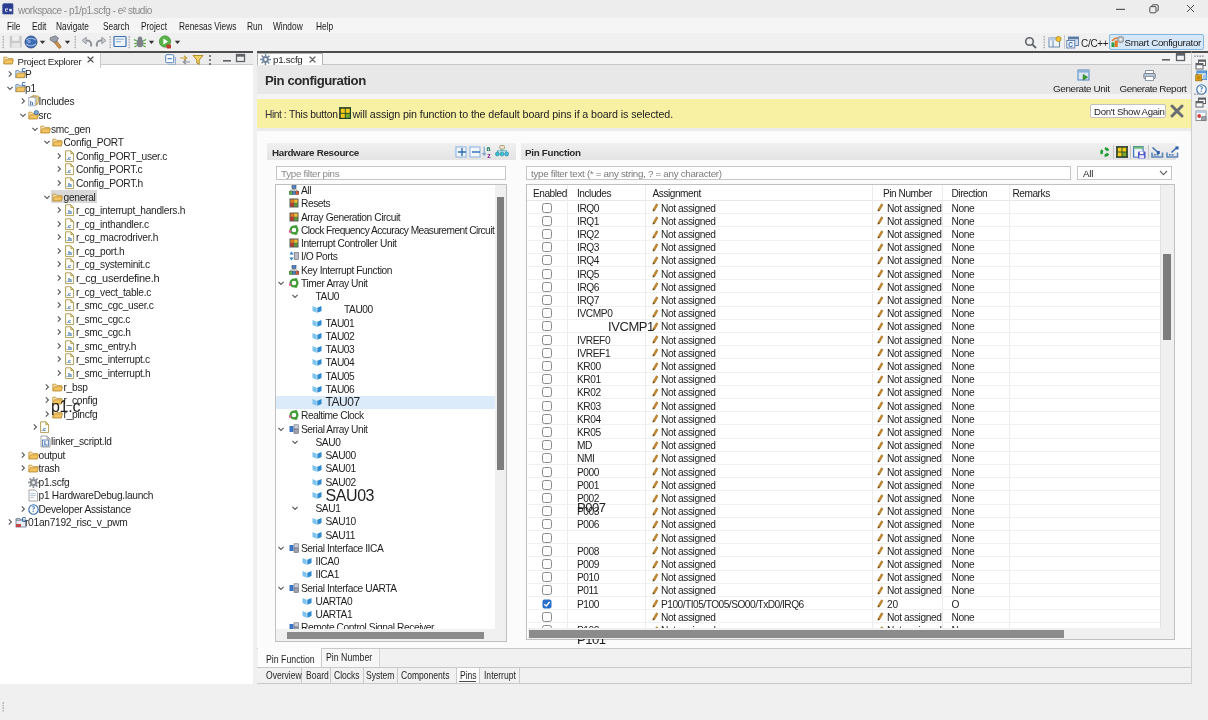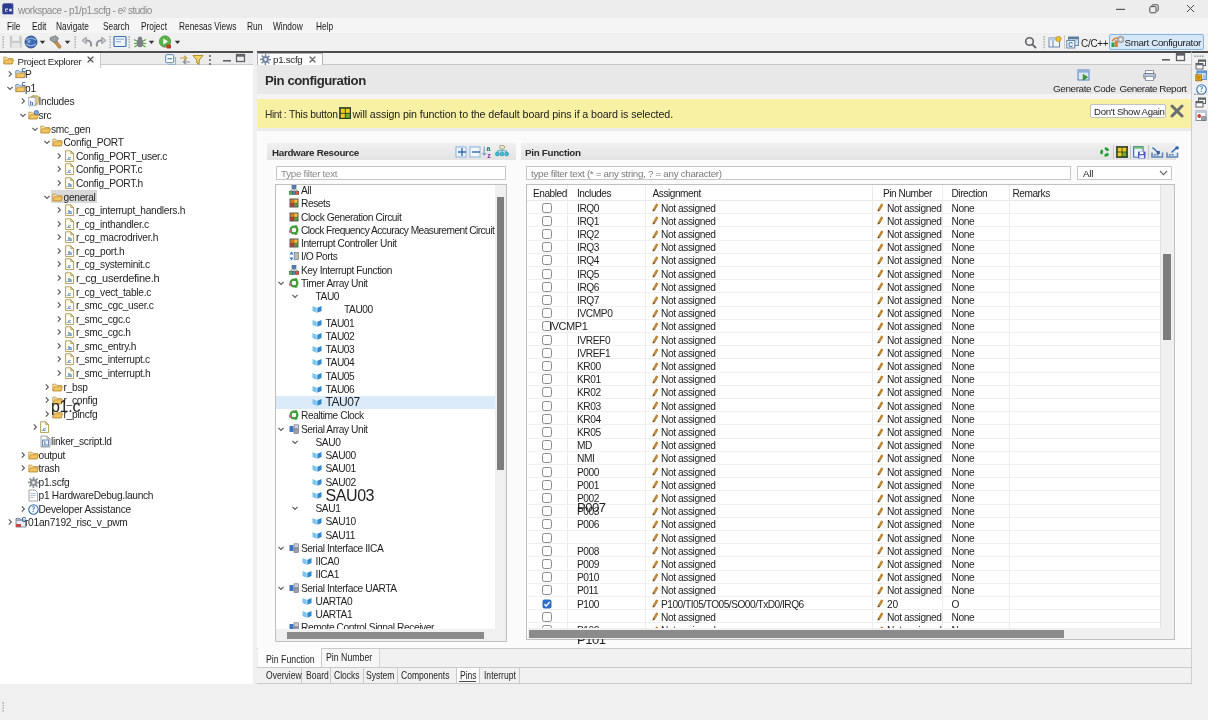--- a/index.html
+++ b/index.html
@@ -523,21 +523,21 @@
     <rect x="1.5" y="1.5" width="8" height="7" fill="none" stroke="#5f6368" stroke-width="1.3"></rect>
     <rect x="1.5" y="1.5" width="8" height="2.2" fill="#5f6368"></rect>
   </svg>
 <div class="ab" style="left:257px;top:65px;width:934px;height:29px;background:#e8e8e8;"></div>
 <div class="ab t" style="left:265px;top:79.5px;font-size:13.2px;font-weight:bold;letter-spacing:-0.45px;color:#2b2b2b">Pin configuration</div>
 <svg class="ab" style="left:1077px;top:69px;" width="13" height="12" viewBox="0 0 13 12">
     <rect x="1" y="1" width="11" height="10" fill="#dce8f5" stroke="#4f81bd" stroke-width="1"></rect>
     <rect x="1" y="1" width="11" height="2.6" fill="#8fb2d9"></rect>
     <path d="M6.2 5.4 L10.6 8.2 L6.2 11 Z" fill="#37a02c" stroke="#1e6e18" stroke-width="0.6"></path>
   </svg>
-<div class="ab t" style="left:1053px;top:88px;font-size:9.9px;letter-spacing:-0.38px">Generate Code</div>
+<div class="ab t" style="left:1053px;top:88px;font-size:9.9px;letter-spacing:-0.38px">Generate Unit</div>
 <svg class="ab" style="left:1143px;top:69px;" width="13" height="12" viewBox="0 0 13 12">
     <path d="M2.5 4.5 L2.5 1.5 L10.5 1.5 L10.5 4.5" fill="#fff" stroke="#8a92a0" stroke-width="1"></path>
     <rect x="0.8" y="4.5" width="11.5" height="5" rx="1" fill="#b9c6da" stroke="#707a8a" stroke-width="0.9"></rect>
     <rect x="2.5" y="7.5" width="8" height="4" fill="#fff" stroke="#8a92a0" stroke-width="0.9"></rect>
   </svg>
 <div class="ab t" style="left:1119.5px;top:88px;font-size:9.9px;letter-spacing:-0.45px">Generate Report</div>
 <div class="ab" style="left:257px;top:94px;width:934px;height:5px;background:#f4f4f4;"></div>
 <div class="ab" style="left:257px;top:99px;width:934px;height:29px;background:#f8f0a2;"></div>
 <div class="ab" style="left:257px;top:128px;width:934px;height:3px;background:#ebebeb;"></div>
 <div class="ab t" style="left:265px;top:113.5px;font-size:10.2px;letter-spacing:-0.42px;color:#333">Hint :</div>
@@ -573,21 +573,21 @@
     <text x="6.2" y="12.6" font-size="7" font-weight="bold" fill="#8a2a9a" font-family="Liberation Sans">z</text>
   </svg>
 <svg class="ab" style="left:495px;top:145px;" width="14" height="13" viewBox="0 0 14 13">
     <rect x="4.8" y="0.5" width="4.6" height="3.6" rx="1" fill="#efe8d0" stroke="#9a8f66" stroke-width="0.8"></rect>
     <path d="M7 4.1 L7 5.8 M2.5 5.8 L11.5 5.8 M2.5 5.8 L2.5 7.2 M11.5 5.8 L11.5 7.2" stroke="#3aa8bd" stroke-width="0.9" fill="none"></path>
     <rect x="0.6" y="7.2" width="3.6" height="3.6" rx="1.4" fill="#41c0d8" stroke="#1a8aa0" stroke-width="0.7"></rect>
     <rect x="5.2" y="7.2" width="3.6" height="3.6" rx="1.4" fill="#41c0d8" stroke="#1a8aa0" stroke-width="0.7"></rect>
     <rect x="9.8" y="7.2" width="3.6" height="3.6" rx="1.4" fill="#41c0d8" stroke="#1a8aa0" stroke-width="0.7"></rect>
   </svg>
 <div class="ab" style="left:276px;top:166px;width:229.5px;height:14px;background:#fff;border:1px solid #c6c6c6;"></div>
-<div class="ab t" style="left:281px;top:173px;color:#8a8a8a;font-size:9.8px;letter-spacing:-0.3px">Type filter text</div>
+<div class="ab t" style="left:281px;top:173px;color:#8a8a8a;font-size:9.8px;letter-spacing:-0.3px">Type filter pins</div>
 <div class="ab" style="left:275px;top:184px;width:232px;height:457.5px;background:#fff;border:1px solid #c0c0c0;"></div>
 <div class="ab" style="left:495px;top:185px;width:11px;height:444px;background:#f0f0f0;"></div>
 <div class="ab" style="left:497px;top:197px;width:7px;height:273px;background:#7d7d7d;"></div>
 <div class="ab" style="left:276px;top:629px;width:230px;height:12px;background:#f0f0f0;"></div>
 <div class="ab" style="left:287px;top:632px;width:197px;height:7px;background:#7d7d7d;"></div>
 <svg class="ab" style="left:289px;top:185.2px;" width="10" height="10" viewBox="0 0 10 10">
     <rect x="3" y="0.5" width="4" height="3" fill="#4f81bd" stroke="#2d517e" stroke-width="0.6"></rect>
     <path d="M5 3.5 L5 5 M1.8 5 L8.2 5 M1.8 5 L1.8 6.5 M8.2 5 L8.2 6.5" stroke="#777" stroke-width="0.8" fill="none"></path>
     <rect x="0.3" y="6.5" width="3" height="2.8" fill="#58b04e" stroke="#2e6e28" stroke-width="0.6"></rect>
     <rect x="6.7" y="6.5" width="3" height="2.8" fill="#d2593a" stroke="#8d3014" stroke-width="0.6"></rect>
@@ -602,21 +602,21 @@
     <rect x="5.2" y="5.2" width="3.3" height="3.3" fill="#56a036"></rect>
   </svg>
 <div class="ab t" style="left:301px;top:203.45px;font-size:10.2px;letter-spacing:-0.42px">Resets</div>
 <svg class="ab" style="left:289px;top:211.7px;" width="10" height="10" viewBox="0 0 10 10">
     <rect x="0.5" y="0.5" width="9" height="9" fill="#5a5a5a"></rect>
     <rect x="1.5" y="1.5" width="3.3" height="3.3" fill="#e87820"></rect>
     <rect x="5.2" y="1.5" width="3.3" height="3.3" fill="#f2c12e"></rect>
     <rect x="1.5" y="5.2" width="3.3" height="3.3" fill="#c0392b"></rect>
     <rect x="5.2" y="5.2" width="3.3" height="3.3" fill="#56a036"></rect>
   </svg>
-<div class="ab t" style="left:301px;top:216.7px;font-size:10.2px;letter-spacing:-0.42px">Clock Generation Circuit</div>
+<div class="ab t" style="left:301px;top:216.7px;font-size:10.2px;letter-spacing:-0.42px">Array Generation Circuit</div>
 <svg class="ab" style="left:289px;top:224.95px;" width="10" height="10" viewBox="0 0 10 10">
     <circle cx="5" cy="5" r="3.4" fill="none" stroke="#3f9c35" stroke-width="2.2"></circle>
     <rect x="3.8" y="-0.3" width="2.4" height="2.2" fill="#3f9c35" transform="rotate(30 5 5)"></rect>
     <rect x="3.8" y="-0.3" width="2.4" height="2.2" fill="#3f9c35" transform="rotate(150 5 5)"></rect>
     <rect x="3.8" y="-0.3" width="2.4" height="2.2" fill="#e059a0" transform="rotate(250 5 5)"></rect>
   </svg>
 <div class="ab t" style="left:301px;top:229.95px;font-size:10.2px;letter-spacing:-0.55px">Clock Frequency Accuracy Measurement Circuit</div>
 <svg class="ab" style="left:289px;top:238.2px;" width="10" height="10" viewBox="0 0 10 10">
     <rect x="0.5" y="0.5" width="9" height="9" fill="#5a5a5a"></rect>
     <rect x="1.5" y="1.5" width="3.3" height="3.3" fill="#e87820"></rect>
@@ -1000,21 +1000,21 @@
 <svg class="ab" style="left:877px;top:308.70000000000005px;" width="7" height="9" viewBox="0 0 7 9">
     <path d="M0.8 8.2 L1.2 6.3 L4.4 0.8 L6.0 1.8 L2.8 7.4 Z" fill="#c8882e" stroke="#9a6616" stroke-width="0.5"></path>
     <path d="M0.8 8.2 L1.2 6.3 L2.8 7.4 Z" fill="#5a4a30"></path>
   </svg>
 <div class="ab t" style="left:887px;top:313.20000000000005px;font-size:10.2px;letter-spacing:-0.42px">Not assigned</div>
 <div class="ab t" style="left:951.5px;top:313.20000000000005px;font-size:10.2px;letter-spacing:-0.42px">None</div>
 <div class="ab" style="left:528px;top:332.0px;width:632px;height:1px;background:#f0f0f0;"></div>
 <svg class="ab" style="left:541.5px;top:321.40000000000003px;" width="10" height="10" viewBox="0 0 10 10">
     <rect x="0.5" y="0.5" width="9" height="9" rx="2" fill="#fdfdfd" stroke="#8a8a8a" stroke-width="1"></rect>
   </svg>
-<div class="ab t" style="left:549px;top:326.40000000000003px;font-size:11px;letter-spacing:-0.42px">IVCMP1</div>
+<div class="ab t" style="left:608px;top:326.40000000000003px;font-size:13px;letter-spacing:-0.42px">IVCMP1</div>
 <svg class="ab" style="left:652px;top:321.90000000000003px;" width="7" height="9" viewBox="0 0 7 9">
     <path d="M0.8 8.2 L1.2 6.3 L4.4 0.8 L6.0 1.8 L2.8 7.4 Z" fill="#c8882e" stroke="#9a6616" stroke-width="0.5"></path>
     <path d="M0.8 8.2 L1.2 6.3 L2.8 7.4 Z" fill="#5a4a30"></path>
   </svg>
 <div class="ab t" style="left:661px;top:326.40000000000003px;font-size:10.2px;letter-spacing:-0.42px">Not assigned</div>
 <svg class="ab" style="left:877px;top:321.90000000000003px;" width="7" height="9" viewBox="0 0 7 9">
     <path d="M0.8 8.2 L1.2 6.3 L4.4 0.8 L6.0 1.8 L2.8 7.4 Z" fill="#c8882e" stroke="#9a6616" stroke-width="0.5"></path>
     <path d="M0.8 8.2 L1.2 6.3 L2.8 7.4 Z" fill="#5a4a30"></path>
   </svg>
 <div class="ab t" style="left:887px;top:326.40000000000003px;font-size:10.2px;letter-spacing:-0.42px">Not assigned</div>

